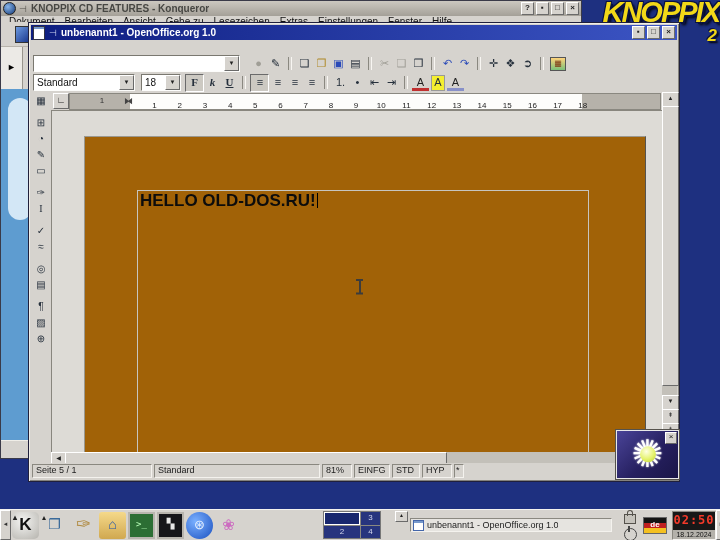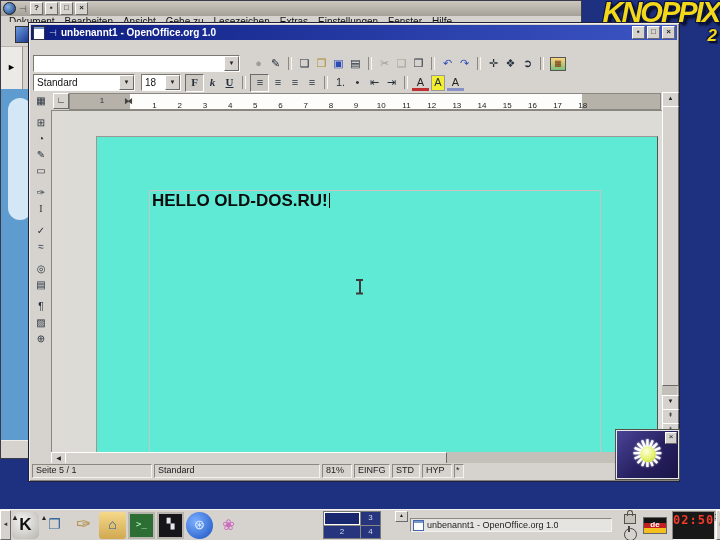--- a/index.html
+++ b/index.html
@@ -103,21 +103,21 @@
   .ruler-marker{position:absolute;left:54px;top:0;font-size:9px;line-height:14px;color:#444}
 
   .w-main-toolbar{position:absolute;left:2px;top:69px;width:20px;bottom:29px;
         display:flex;flex-direction:column;align-items:center;background:#d6d3ce;padding-top:1px}
   .mtool{width:17px;height:16px;flex:none;font-size:10px;line-height:15px;text-align:center;color:#26303c}
   .mtool.gap{margin-top:6px}
   .serif{font-family:"Liberation Serif",serif}
 
   .w-doc{position:absolute;left:22px;top:87px;right:17px;bottom:29px;background:#dddbd6;
         overflow:hidden;border-top:1px solid #88867e;border-left:1px solid #88867e}
-  .page{position:absolute;left:44px;top:25px;width:560px;height:400px;background:#5eead4;
+  .page{position:absolute;left:32px;top:25px;width:560px;height:400px;background:#a16207;
         border:1px solid #9a9890;border-right-color:#55534e;border-bottom:none}
   .tframe{position:absolute;left:52px;top:53px;width:450px;height:360px;border:1px solid #c7c5bf}
   .doc-text{font:bold 17px "Liberation Sans",sans-serif;color:#0c0c0c;padding:1px 0 0 2px;white-space:nowrap}
   .caret{display:inline-block;width:1.5px;height:15px;background:#000;vertical-align:-2px;margin-left:1px}
   .ibeam{position:absolute;left:303px;top:167px;width:9px;height:17px}
   .ibeam::before{content:"";position:absolute;left:4px;top:1px;bottom:1px;width:1.5px;background:#3c3c3c}
   .ibeam::after{content:"";position:absolute;left:1px;right:1px;top:1px;height:1.5px;background:#3c3c3c;
         box-shadow:0 13.5px 0 #3c3c3c}
 
   .w-vscroll{position:absolute;right:2px;top:69px;width:15px;bottom:29px;background:#c3c0b9}
@@ -200,39 +200,40 @@
   .tray{display:flex;align-items:center;margin-left:8px}
   .tray-col{display:flex;flex-direction:column;align-items:center;width:20px}
   .lock-icon{width:10px;height:8px;background:#c6c3bc;border:1px solid #55524c;position:relative;margin-top:4px}
   .lock-icon::before{content:"";position:absolute;left:1.5px;top:-5px;width:4px;height:5px;
         border:1.5px solid #55524c;border-bottom:none;border-radius:3px 3px 0 0}
   .power-icon{width:11px;height:11px;border:1.5px solid #444;border-radius:50%;position:relative;margin-top:4px}
   .power-icon::before{content:"";position:absolute;left:3.8px;top:-3px;width:1.5px;height:6px;background:#444}
   .kbflag{width:22px;height:15px;margin-left:3px;flex:none;border:1px solid #666;
         background:linear-gradient(180deg,#141414 33%,#c02020 33% 66%,#f4c020 66%);
         color:#fff;font-size:8px;font-weight:bold;text-align:center;line-height:14px}
-  .clock{margin-left:5px;width:42px;height:27px;flex:none;display:flex;flex-direction:row;
+  .clock{margin-left:5px;width:42px;height:27px;flex:none;display:flex;flex-direction:column;
         border:1px solid;border-color:#8a8880 #f4f2ee #f4f2ee #8a8880}
   .clock-time{flex:1;background:#181818;color:#f43a2a;text-align:center;
         font:bold 12px "DejaVu Sans Mono",monospace;line-height:16px;letter-spacing:1px}
   .clock-date{height:9px;background:#b4b1aa;color:#111;font-size:7px;text-align:center;line-height:9px}
   .tb-spacer{flex:1}
 </style>
 </head>
 <body>
 
 <div class="desktop">
 
   <div class="knx-logo">KNOPPIX</div>
   <div class="knx-logo2">2</div>
 
   <div class="konq">
     <div class="konq-title">
       <span class="konq-appicon"></span>
       <span class="pin">⊣</span>
+      <span class="konq-title-text">KNOPPIX CD FEATURES - Konqueror</span>
       <span style="display:flex;gap:2px">
 
       <span class="tbtn">?</span>
           <span class="tbtn">▪</span>
           <span class="tbtn">□</span>
           <span class="tbtn">×</span>
         </span>
     </div>
     <div class="konq-menu">
 

